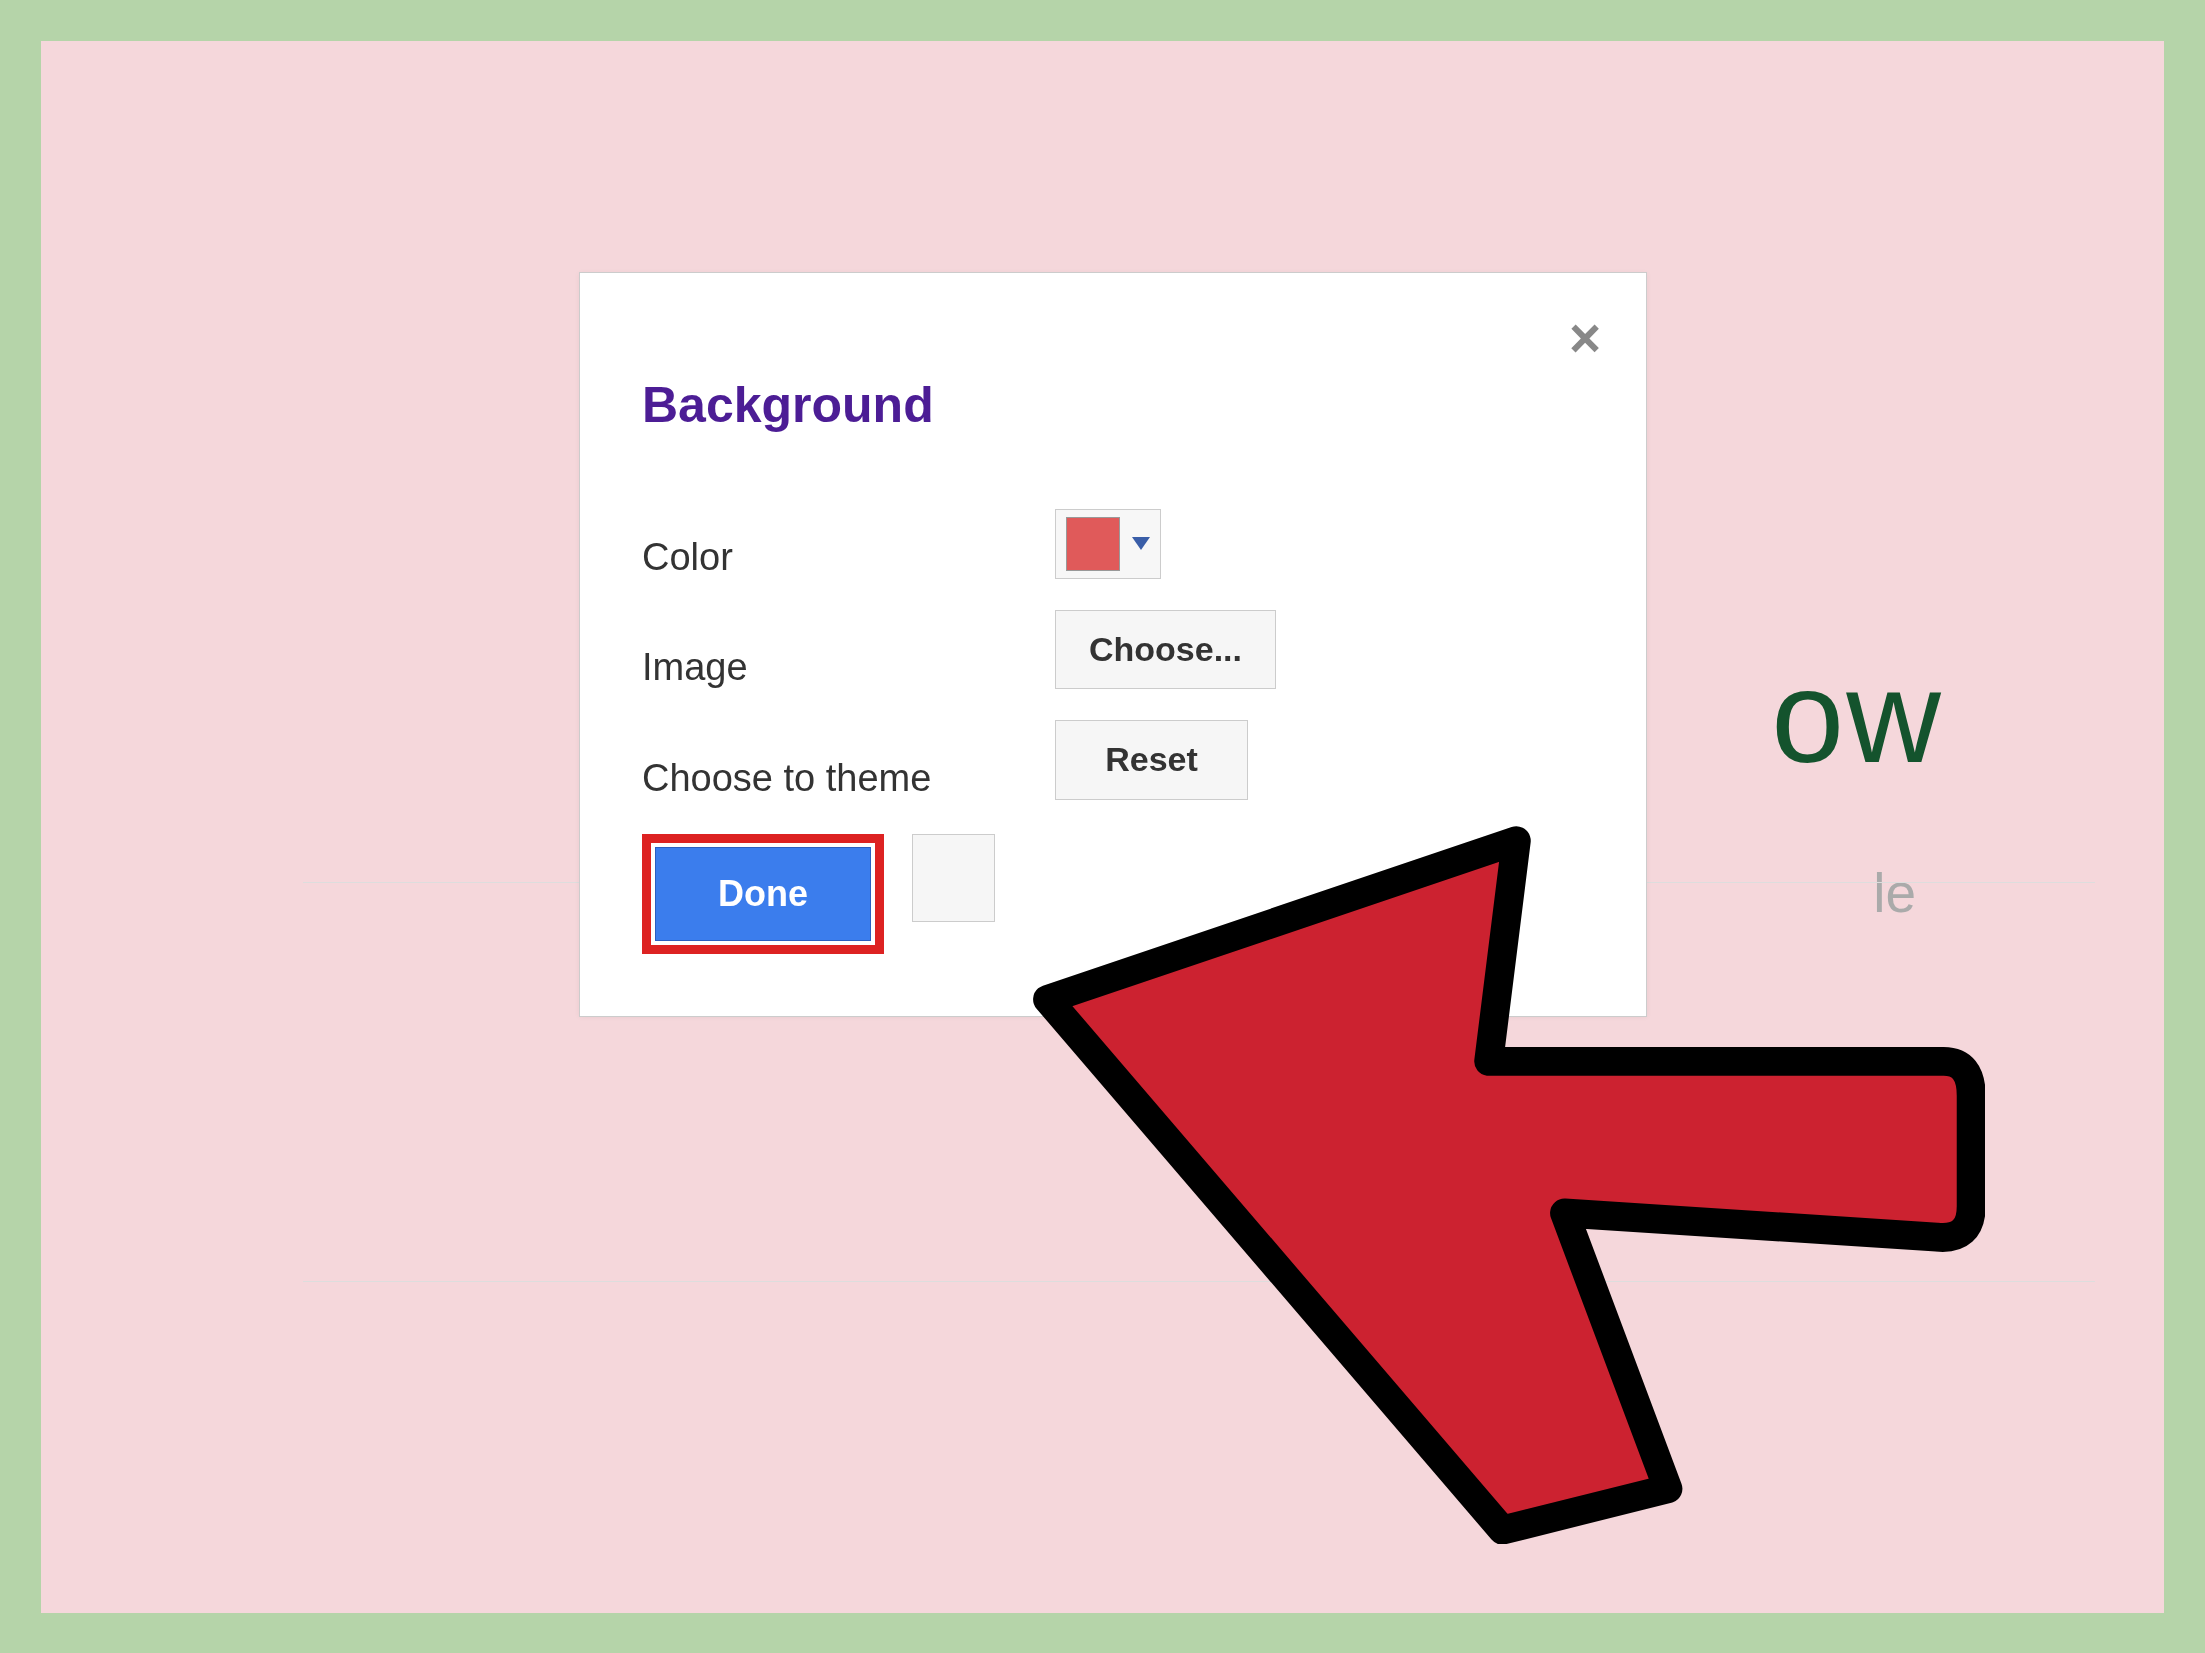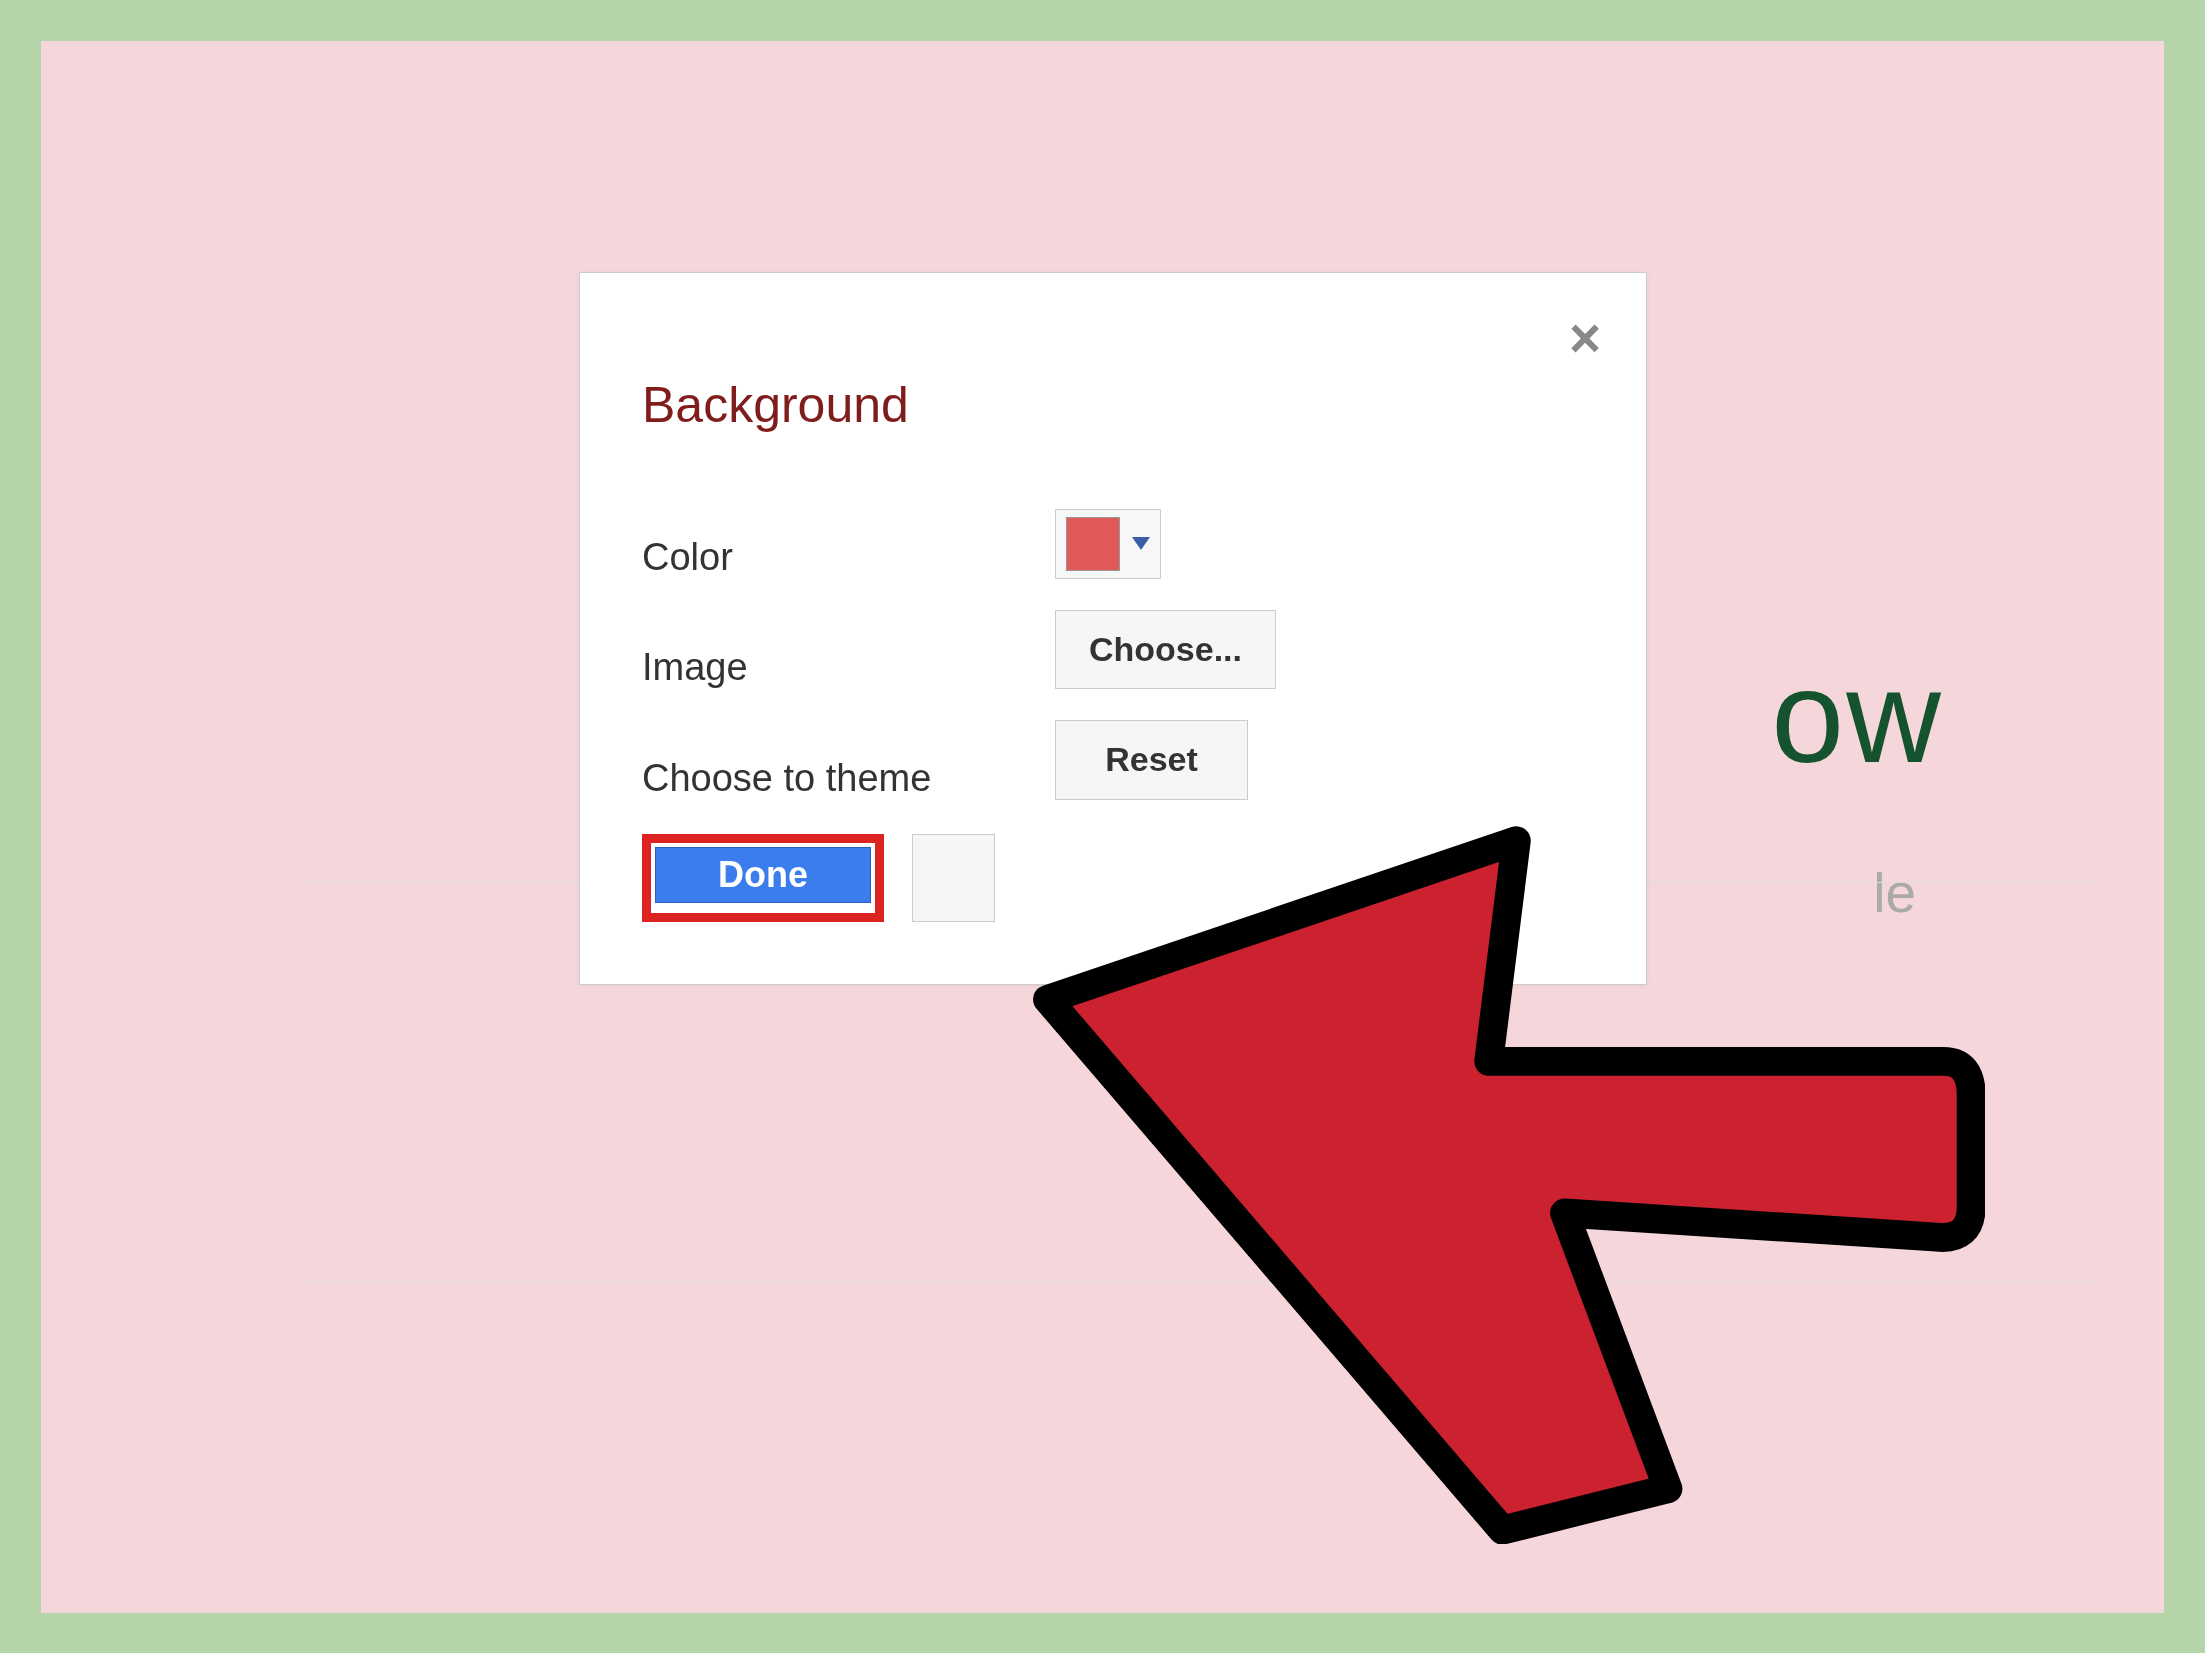--- a/index.html
+++ b/index.html
@@ -71,24 +71,24 @@
       top: 38px;
       right: 45px;
       font-size: 55px;
       color: #888;
       font-weight: bold;
       cursor: pointer;
       line-height: 1;
     }
     .dialog-title {
       font-size: 50px;
-      color: #7f1d1d;
+      color: #4c1d95;
       margin-top: 62px;
       margin-bottom: 62px;
-      font-weight: 400;
+      font-weight: 700;
     }
     .row {
       display: flex;
       align-items: flex-end;
       margin-bottom: 27.6px;
       height: 83px;
     }
     .row-label {
       font-size: 38px;
       color: #333;
@@ -135,21 +135,21 @@
       border: 9.6px solid #d22;
       padding: 4.1px;
       display: inline-block;
     }
     .btn-primary {
       background: #3b7ded;
       color: #fff;
       border: 1.4px solid #2b5fc0;
       font-size: 36px;
       font-weight: bold;
-      padding: 6px 62px;
+      padding: 25px 62px;
       cursor: pointer;
     }
     .btn-secondary-cut {
       border: 1.4px solid #ccc;
       background: #f6f6f6;
       width: 83px;
       height: 88px;
     }
     .arrow {
       position: absolute;

